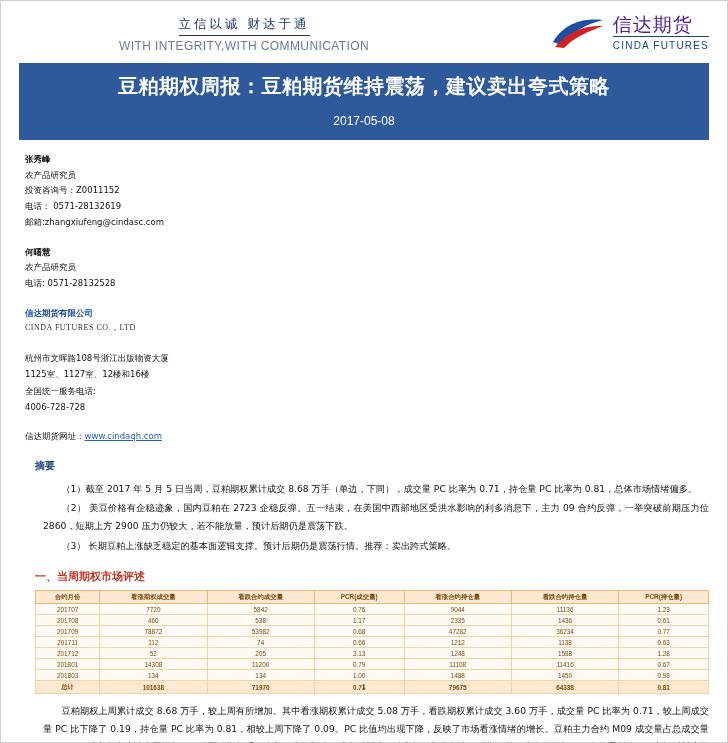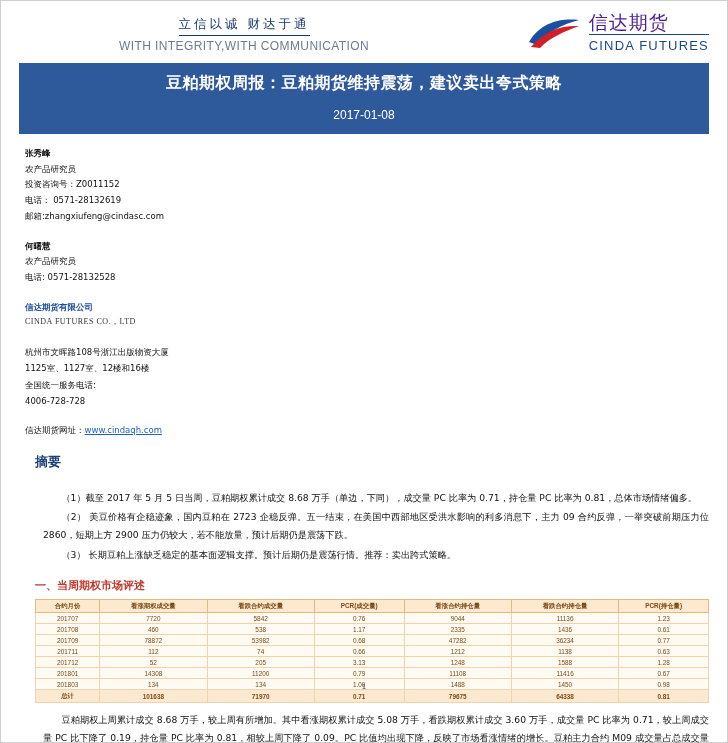--- a/index.html
+++ b/index.html
@@ -64,41 +64,41 @@
   .brand-text .cn {
     font-family: "DejaVu Sans", sans-serif;
     font-size: 19px;
     font-weight: normal;
     color: #4c1d95;
     letter-spacing: 1px;
     line-height: 1;
   }
   .brand-text .en {
     font-family: "Liberation Sans", sans-serif;
-    font-size: 13px;
+    font-size: 10px;
     color: #17478f;
     letter-spacing: 1.2px;
     margin-top: 3px;
   }
   .brand-text .rule {
     border-top: 1px solid #17478f;
     margin-top: 2px;
   }
 
   
   .title-band {
     background: #2e5a9c;
     margin: 4px 18px 0 18px;
     padding: 10px 0 12px 0;
     text-align: center;
     color: #ffffff;
   }
   .title-band .t1 {
     font-family: "DejaVu Sans", sans-serif;
-    font-size: 16px;
+    font-size: 20px;
     font-weight: bold;
     letter-spacing: 0.5px;
   }
   .title-band .t2 {
     font-family: "Liberation Sans", sans-serif;
     font-size: 12px;
     margin-top: 14px;
   }
 
   
@@ -134,24 +134,24 @@
   }
   .col-left .addr { line-height: 1.9; }
 
   .col-right {
     flex: 1 1 auto;
     padding-left: 16px;
     box-sizing: border-box;
   }
   .sec-h {
     font-family: Liberation Serif, serif;
-    font-size: 13px;
+    font-size: 10px;
     font-weight: bold;
     color: #1b3f7a;
-    margin: 0 0 18px 0;
+    margin: 0 0 7px 0;
   }
   .sec-h2 {
     font-family: "DejaVu Sans", sans-serif;
     font-size: 11px;
     font-weight: bold;
     color: #c0392b;
     margin: 14px 0 6px 0;
   }
   .para {
     font-family: "DejaVu Sans", sans-serif;
@@ -230,21 +230,21 @@
       <div class="brand-text">
         <div class="cn">信达期货</div>
         <div class="rule"></div>
         <div class="en">CINDA FUTURES</div>
       </div>
     </div>
   </div>
 
   <div class="title-band">
     <div class="t1">豆粕期权周报：豆粕期货维持震荡，建议卖出夸式策略</div>
-    <div class="t2">2017-01-08</div>
+    <div class="t2">2017-05-08</div>
   </div>
 
   <div class="body-wrap">
 
     <div class="col-left">
       <div class="blk">
         <div class="nm">张秀峰</div>
         <div class="ttl">农产品研究员</div>
         <div>投资咨询号：Z0011152</div>
         <div>电话： 0571-28132619</div>

